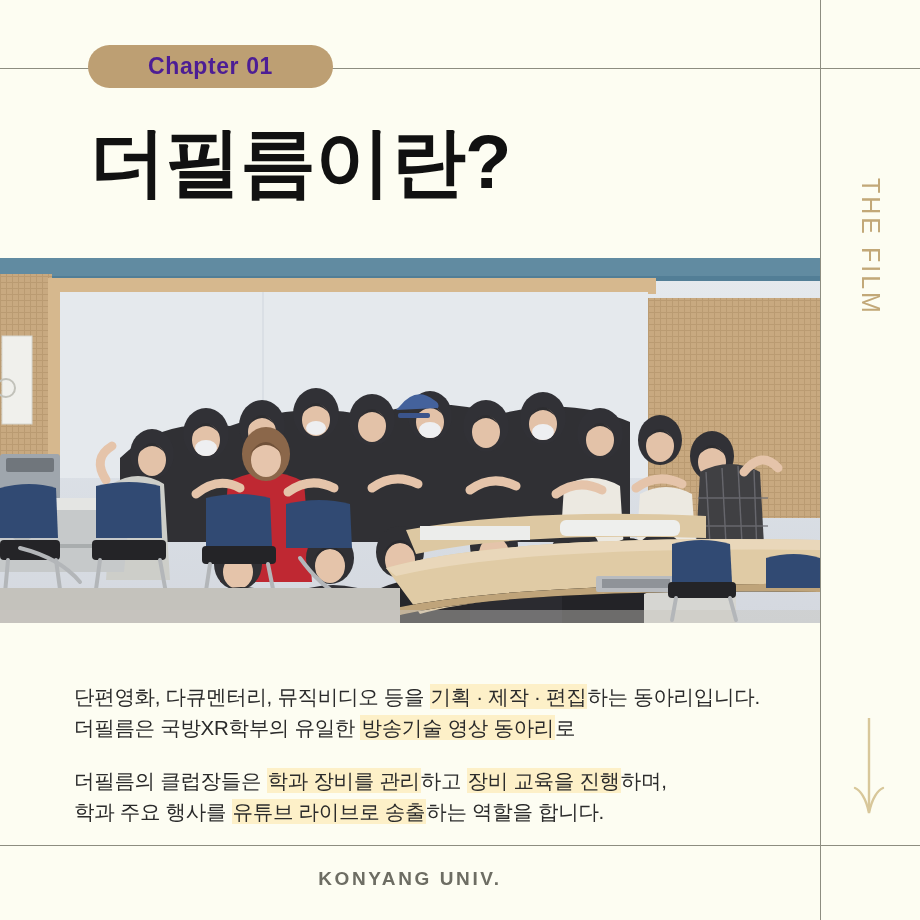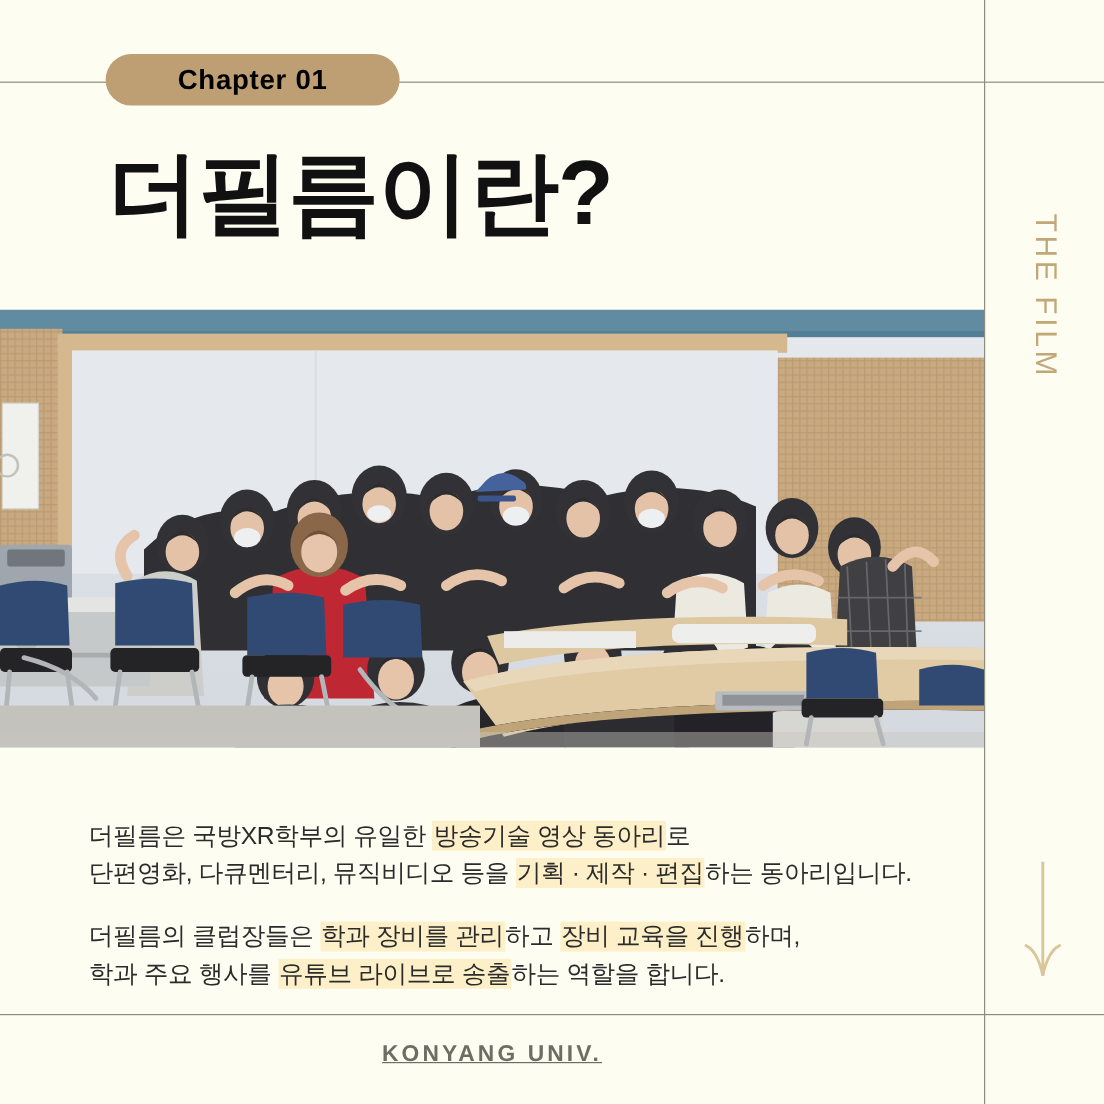--- a/index.html
+++ b/index.html
@@ -31,21 +31,21 @@
   
   #chapter-badge {
     position:absolute; left:88px; top:45px;
     width:245px; height:43px;
     background:#bd9f73;
     border-radius:22px;
     display:flex; align-items:center; justify-content:center;
     z-index:5;
   }
   #chapter-badge .label {
-    color:#000000;
+    color:#4c1d95;
     font-size:23px;
     font-weight:bold;
     letter-spacing:.6px;
   }
 
   
   #page-title {
     position:absolute; left:90px; top:108px;
     font-size:76px;
     font-weight:bold;
@@ -106,21 +106,20 @@
 
   
   #footer-brand {
     position:absolute; left:0; top:868px;
     width:820px;
     text-align:center;
     font-size:19px;
     font-weight:bold;
     letter-spacing:2.6px;
     color:#6d6d63;
-    text-decoration:underline;
   }
 </style>
 </head>
 <body>
 
 <div id="card">
 
   <div class="hline hline-top"></div>
   <div class="vline"></div>
   <div class="hline hline-footer"></div>
@@ -380,22 +379,22 @@
         </g>
         <path d="M766 300 q28 -8 54 0 l0 30 l-54 0z" fill="#2b4570"></path>
       </g>
 
       <rect x="0" y="0" width="820" height="365" fill="#b9b5ad" opacity="0.05"></rect>
     </svg>
   </div>
 
 
   <div class="body-block" id="body-para-1">
+    <div><span>단편영화, 다큐멘터리, 뮤직비디오 등을 </span><span class="hl">기획 · 제작 · 편집</span><span>하는 동아리입니다.</span></div>
     <div><span>더필름은 국방XR학부의 유일한 </span><span class="hl">방송기술 영상 동아리</span><span>로</span></div>
-    <div><span>단편영화, 다큐멘터리, 뮤직비디오 등을 </span><span class="hl">기획 · 제작 · 편집</span><span>하는 동아리입니다.</span></div>
   </div>
 
   <div class="body-block" id="body-para-2">
     <div><span>더필름의 클럽장들은 </span><span class="hl">학과 장비를 관리</span><span>하고 </span><span class="hl">장비 교육을 진행</span><span>하며,</span></div>
     <div><span>학과 주요 행사를 </span><span class="hl">유튜브 라이브로 송출</span><span>하는 역할을 합니다.</span></div>
   </div>
 
   <div id="footer-brand">KONYANG UNIV.</div>
 
 </div>

